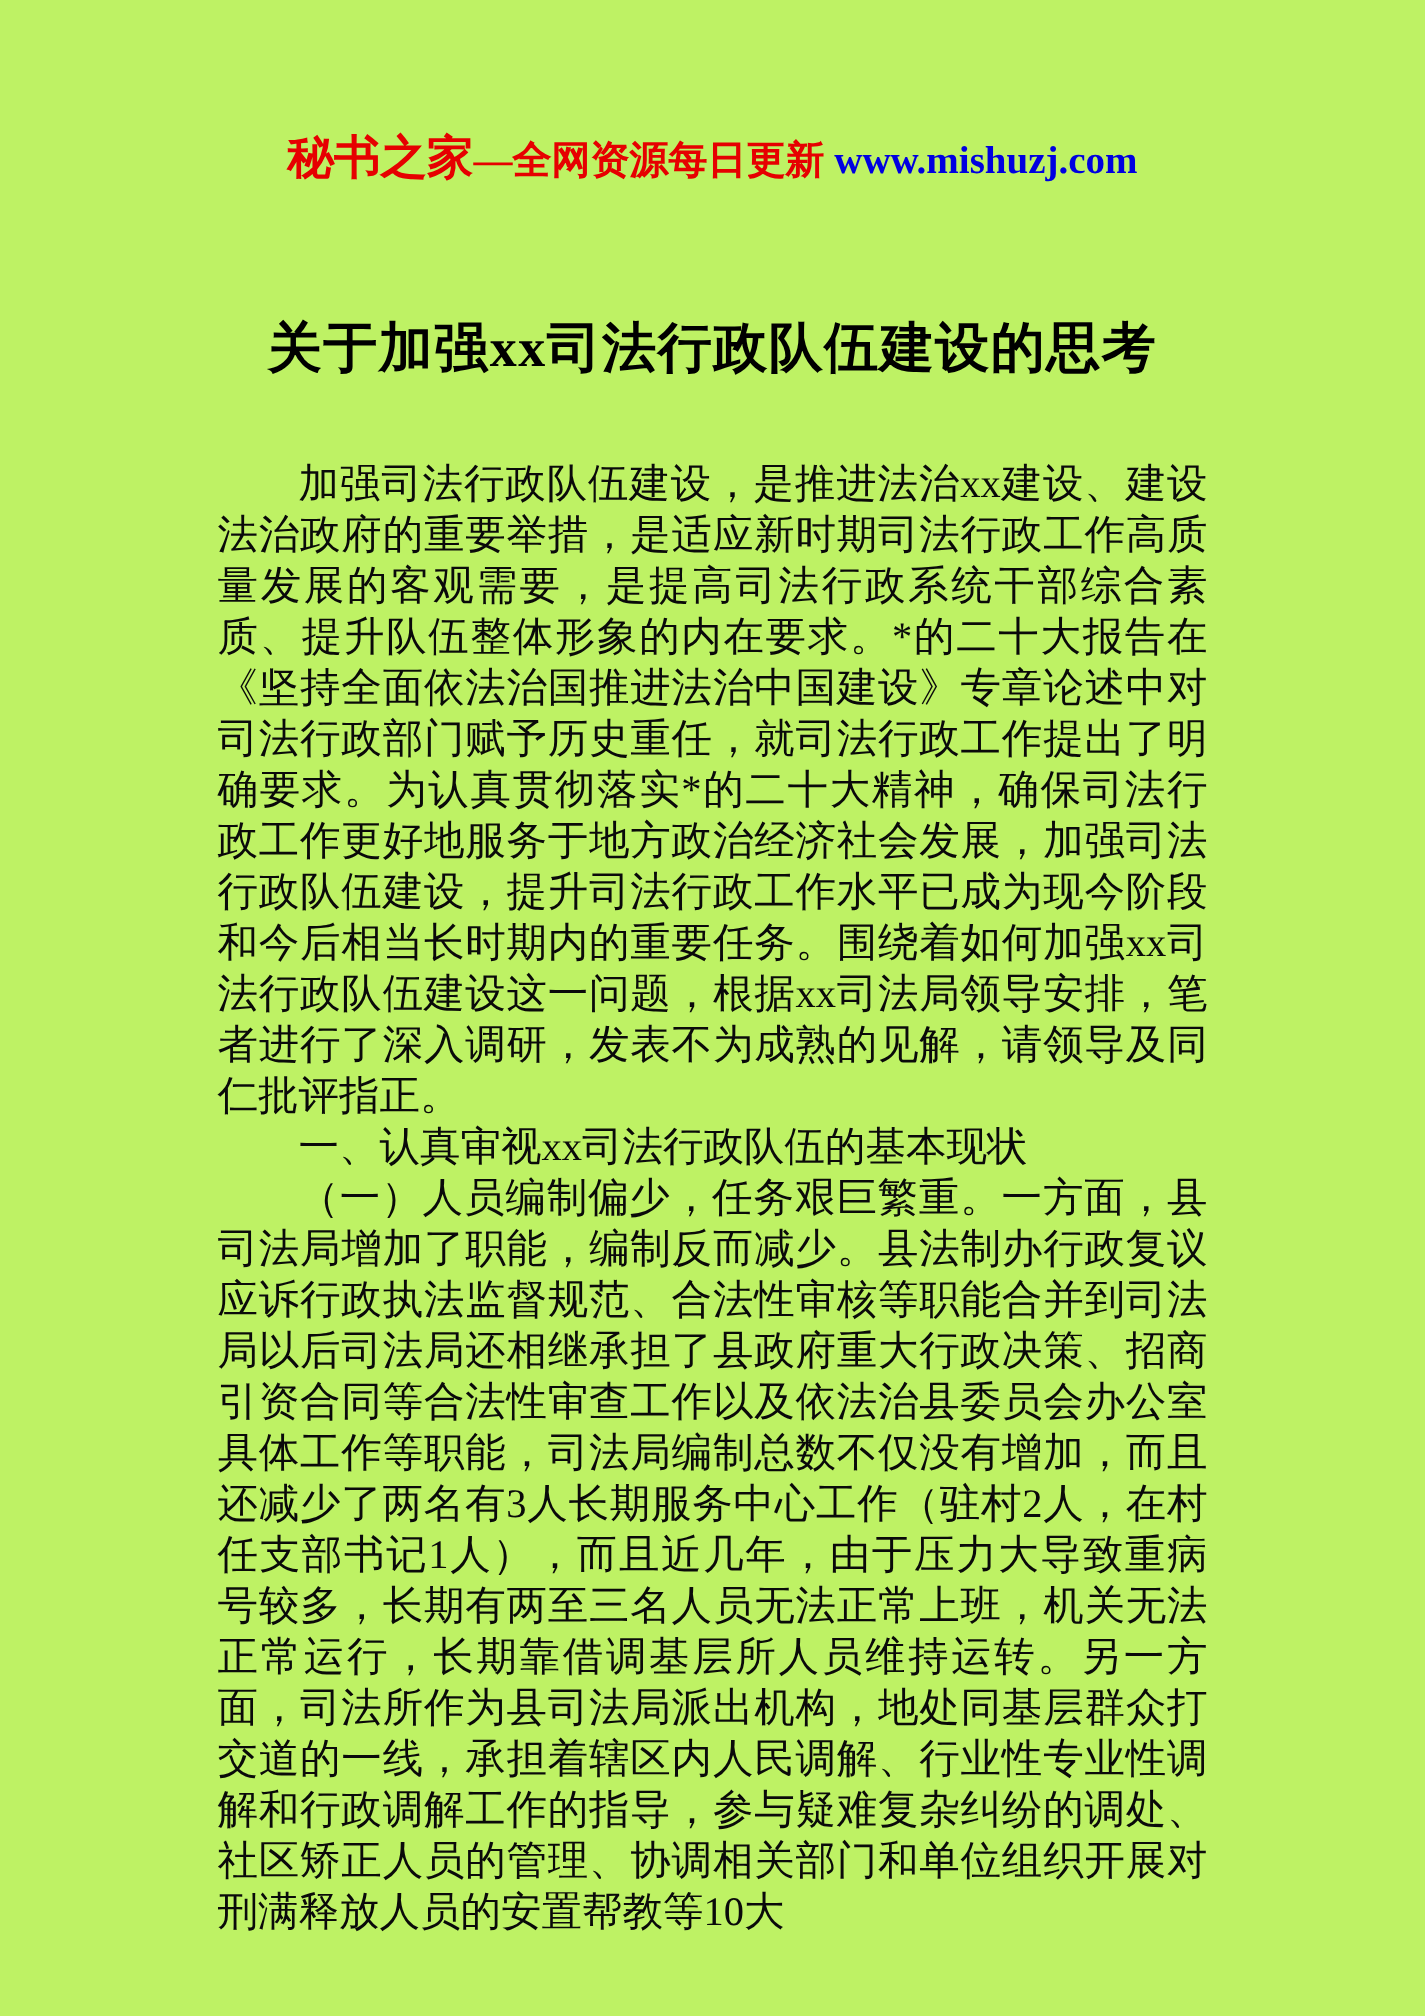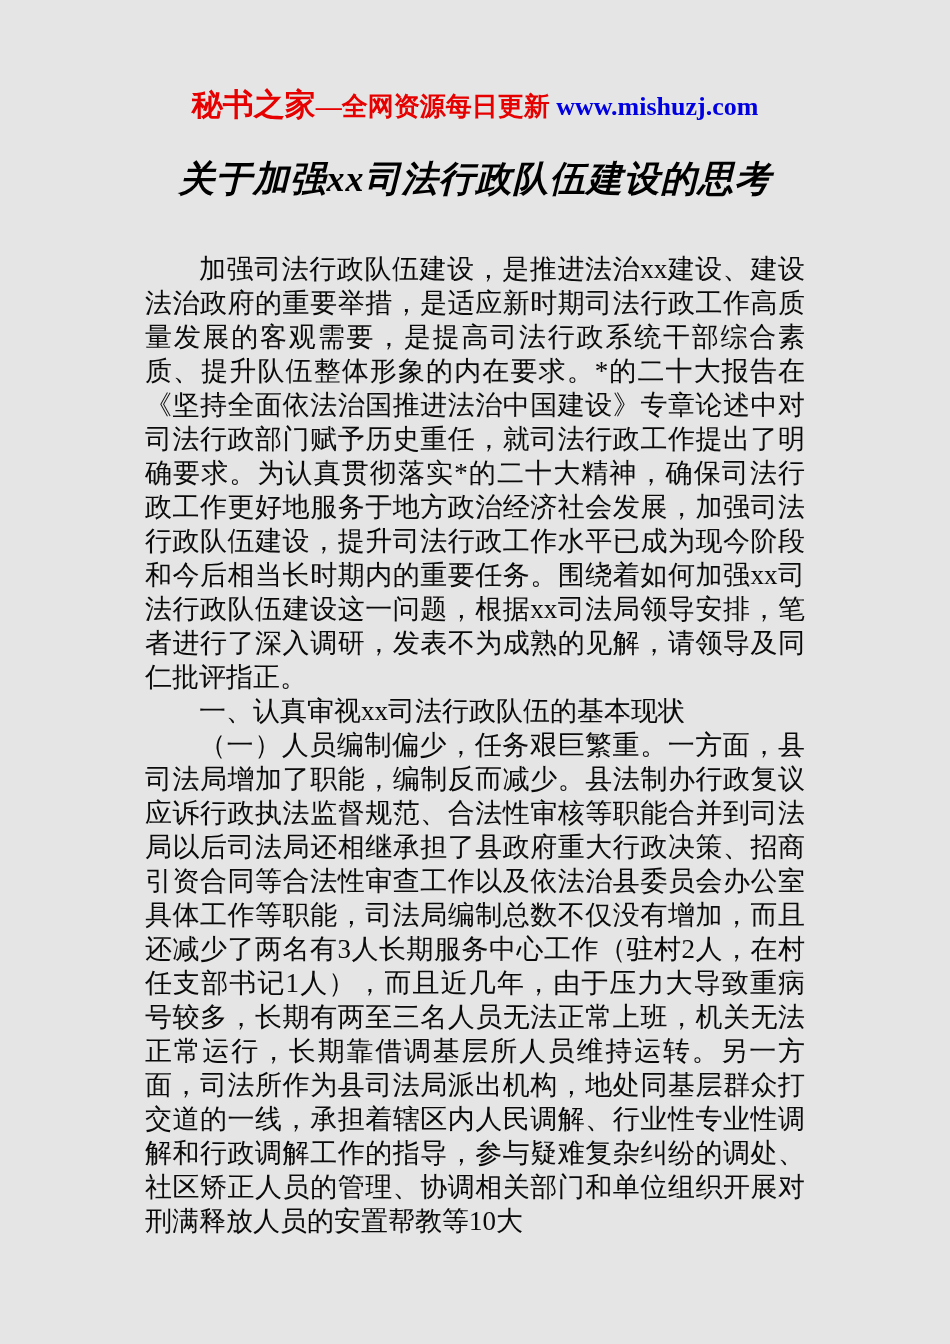--- a/index.html
+++ b/index.html
@@ -4,21 +4,21 @@
 <style>
   html, body {
     margin: 0;
     padding: 0;
     background: #ffffff;
   }
   .page {
     position: relative;
     width: 950px;
     height: 1344px;
-    background: #e5e5e5;
+    background: #bef264;
     overflow: hidden;
     font-family: "Liberation Serif", "DejaVu Serif", serif;
     color: #000000;
   }
   .site-header {
     padding-top: 84px;
     text-align: center;
     white-space: nowrap;
   }
   .site-name {
@@ -30,27 +30,26 @@
     font-size: 26px;
     font-weight: bold;
     color: #e60000;
   }
   .site-url {
     font-size: 26px;
     font-weight: bold;
     color: #0000e0;
   }
   .doc-title {
-    margin-top: 29px;
+    margin-top: 82px;
     text-align: center;
     font-size: 36px;
     font-weight: bold;
     letter-spacing: 1px;
     color: #000000;
-    font-style: italic;
   }
   .doc-content {
     margin: 48px 145px 0 145px;
     font-size: 27px;
     line-height: 34px;
     font-weight: 500;
     text-align: justify;
     text-justify: inter-ideograph;
     color: #0a0a0a;
     font-family: Liberation Serif, serif;

